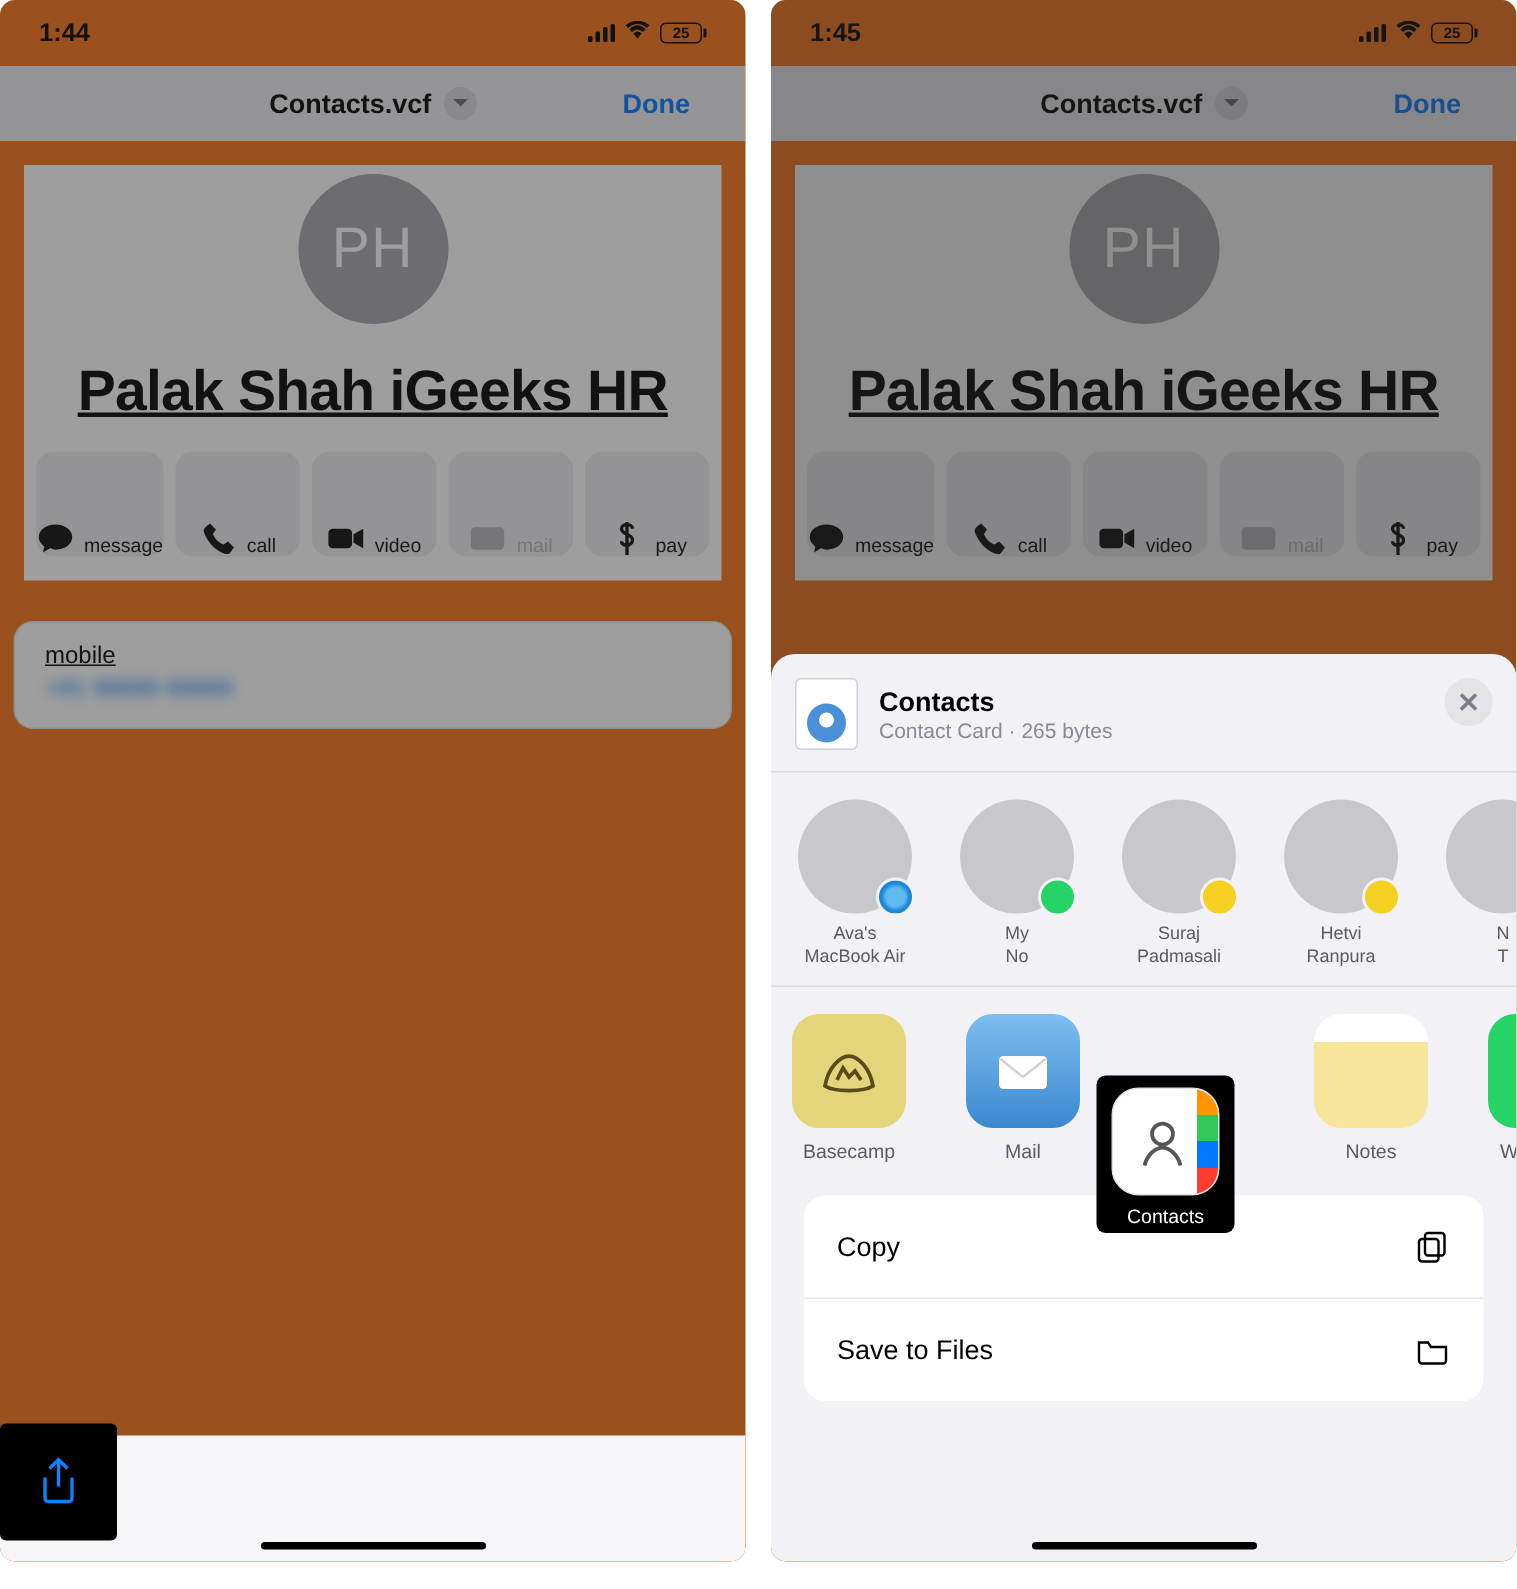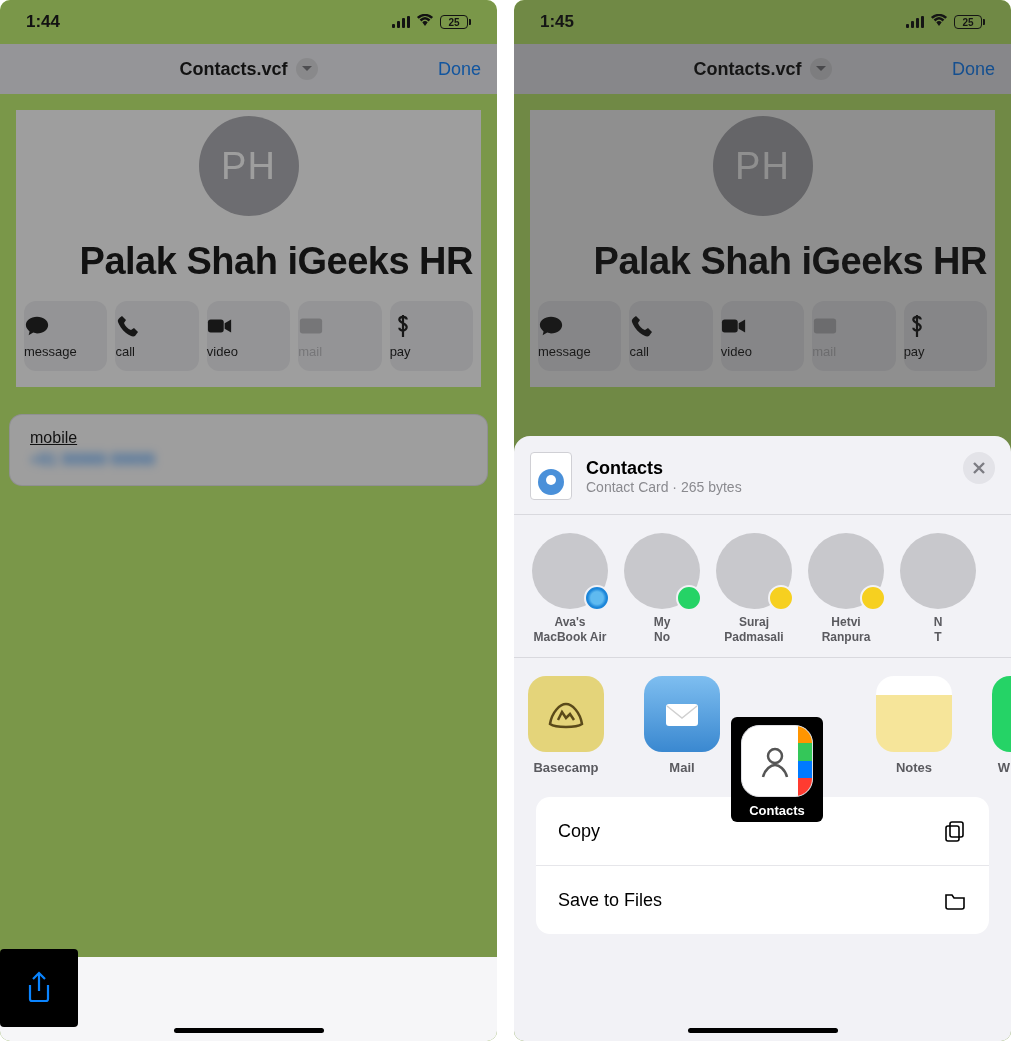--- a/index.html
+++ b/index.html
@@ -1,45 +1,45 @@
 <!DOCTYPE html>
 <html><head>
 <meta charset="utf-8">
 <style>
   * { box-sizing: border-box; margin: 0; padding: 0; }
   html, body { width: 1011px; height: 1059px; background: #fff; font-family: -apple-system, Helvetica, Arial, sans-serif; }
   .wrap { display: flex; width: 1011px; height: 1059px; position: relative; }
-  .phone { position: relative; flex: 0 0 497px; height: 1041px; background: #bef264; overflow: hidden; border-radius: 10px; }
+  .phone { position: relative; flex: 0 0 497px; height: 1041px; background: #f97316; overflow: hidden; border-radius: 10px; }
   .gap { flex: 0 0 17px; background: #fff; }
   
   .phone::after { content:""; position:absolute; inset:0; background: rgba(40,40,40,0.45); pointer-events:none; z-index: 50; }
   .phone.right::after { background: rgba(40,40,40,0.52); }
   
   .status { display:flex; align-items:center; justify-content:space-between; height:44px; padding: 0 26px; color:#000; font-size:17px; font-weight:600; }
   .status .right-icons { display:flex; align-items:center; gap:6px; }
   .bars { display:flex; align-items:flex-end; gap:2px; height:12px; }
   .bars span { width:3px; background:#000; border-radius:1px; }
   .bars span:nth-child(1){height:4px;} .bars span:nth-child(2){height:7px;} .bars span:nth-child(3){height:10px;} .bars span:nth-child(4){height:12px;}
   .wifi svg { width:18px; height:13px; }
   .batt { display:flex; align-items:center; gap:1px;justify-content:space-between; }
   .batt .outer { width:28px; height:14px; border:1.5px solid #000; border-radius:4px; position:relative; display:flex; align-items:center; justify-content:center; font-size:10px; font-weight:700;}
   .batt .cap { width:2px; height:6px; background:#000; border-radius:0 1px 1px 0;}
   
   .nav { display:flex; align-items:center; justify-content:center; height:50px; position:relative; background:#efeff4; }
   .nav .title { font-size:18px; font-weight:600; color:#000; display:flex; align-items:center; gap:8px; }
   .nav .chev { width:22px; height:22px; border-radius:50%; background:#d9d9dd; display:flex; align-items:center; justify-content:center; }
   .nav .chev svg { width:12px; height:8px; fill:#6e6e73; }
-  .nav .done { position:absolute; right:16px; color:#007aff; font-size:18px; font-weight:400; }
+  .nav .done { position:absolute; right:37px; color:#007aff; font-size:18px; font-weight:700; }
   
   .card { background:#fff; margin:16px; border-radius:0; }
   .avatar-wrap { display:flex; justify-content:center; padding-top:6px; }
   .avatar { width:100px; height:100px; border-radius:50%; background:#a7a7ad; display:flex; align-items:center; justify-content:center; color:#fff; font-size:38px; font-weight:500; letter-spacing:1px; }
-  .name { text-align:right; font-size:38px; font-weight:700; color:#000; padding:24px 8px 18px; letter-spacing:-0.5px; }
+  .name { text-align:center; font-size:38px; font-weight:700; color:#000; padding:24px 8px 18px; letter-spacing:-0.5px;text-decoration:underline; }
   .actions { display:flex; gap:8px; padding:0 8px 16px; }
-  .abtn { flex:1; background:#ededf0; border-radius:12px; height:70px; display:flex; flex-direction:column; align-items:flex-start; justify-content:center; gap:6px; color:#0a0a0a; }
+  .abtn { flex:1; background:#ededf0; border-radius:12px; height:70px; display:flex; align-items:flex-end; justify-content:center; gap:6px; color:#0a0a0a; }
   .abtn.disabled { color:#b7b7bb; }
   .abtn svg { width:26px; height:24px; fill: currentColor; }
   .abtn .lbl { font-size:13px; }
   .field-box { margin:28px 10px 0; background:#fff; border-radius:12px; padding:14px 20px 16px; box-shadow: 0 0 0 1px #e5e5ea; }
   .field-label { font-size:16px; color:#000;text-decoration:underline; }
   .field-val { font-size:16px; color:#007aff; filter: blur(4px); display:inline-block; margin-top:4px; }
   
   .bottom-bar { position:absolute; bottom:0; left:0; right:0; height:84px; background:#f6f6f8; display:flex; align-items:center; padding:0 24px; z-index:60; }
   .share-btn { color:#007aff; }
   .home-ind { position:absolute; bottom:8px; left:50%; transform:translateX(-50%); width:150px; height:5px; background:#000; border-radius:3px; z-index:65; }
@@ -52,32 +52,32 @@
   .sheet { position:absolute; left:0; right:0; bottom:0; background:#f2f2f6; border-top-left-radius:16px; border-top-right-radius:16px; z-index:60; padding-bottom:10px; }
   .sheet-head { display:flex; align-items:center; padding:16px 16px 14px; gap:14px; position:relative; }
   .doc-thumb { width:42px; height:48px; border-radius:4px; background:#fff; position:relative; border:1px solid #d0d0d5; display:flex; align-items:flex-end; justify-content:center; }
   .doc-thumb .mini { width:26px; height:26px; border-radius:50%; background:#4a90d9; margin-bottom:4px; position:relative; }
   .doc-thumb .mini::after{ content:""; position:absolute; top:6px; left:8px; width:10px; height:10px; border-radius:50%; background:#fff; }
   .sheet-title { font-size:18px; font-weight:600; color:#000; }
   .sheet-sub { font-size:14px; color:#8a8a8f; }
   .close-chip { position:absolute; right:16px; top:16px; width:32px; height:32px; border-radius:50%; background:#e3e3e8; display:flex; align-items:center; justify-content:center; color:#7c7c82; }
   .close-chip svg { width:12px; height:12px; stroke:#7c7c82; stroke-width:2.4; }
   .divider { height:1px; background:#d9d9de; margin:0; }
-  .people-row { display:flex; gap:12px; padding:18px 16px 12px; overflow:hidden;font-weight:bold; }
+  .people-row { display:flex; gap:28px; padding:18px 16px 12px; overflow:hidden; }
   .person { width:80px; flex:0 0 80px; display:flex; flex-direction:column; align-items:center; gap:6px; }
   .pavatar { width:76px; height:76px; border-radius:50%; background:#c8c8cc; position:relative; }
   .pavatar .badge { position:absolute; right:-2px; bottom:-2px; width:26px; height:26px; border-radius:50%; border:2px solid #f2f2f6; }
   .badge.airdrop { background: radial-gradient(circle,#5fbaf0 40%,#1c86d9 60%); }
   .badge.whatsapp { background:#25d366; }
   .badge.bc { background:#f6d020; }
   .pname { font-size:12px; color:#5a5a5f; text-align:center; line-height:1.25; width:90px; }
   .apps-row { display:flex; gap:28px; padding:18px 8px 14px 8px; overflow:hidden; }
   .app { width:88px; flex:0 0 88px; display:flex; flex-direction:column; align-items:center; gap:8px; }
   .aicon { width:76px; height:76px; border-radius:18px; display:flex; align-items:center; justify-content:center; }
-  .aname { font-size:13px; color:#5a5a5f;font-weight:bold; }
+  .aname { font-size:13px; color:#5a5a5f; }
   .aicon.basecamp { background:#e4d47a; }
   .aicon.mail { background: linear-gradient(#7ebef0,#3a88d0); }
   .aicon.contacts { background:#fff; position:relative; overflow:hidden; border:1px solid #e0e0e4; }
   .aicon.contacts::before { content:""; position:absolute; right:0; top:0; bottom:0; width:14px; background:linear-gradient(#ff9500 0 25%,#34c759 25% 50%,#007aff 50% 75%,#ff3b30 75% 100%); }
   .aicon.notes { background:linear-gradient(#fff 25%, #f6e59a 25%); }
   .aicon.wa { background:#25d366; }
   .aicon svg { width:44px; height:44px; }
   
   .contacts-hl { position:absolute; z-index:80; background:#000; border-radius:6px; padding:8px 10px 4px; display:flex; flex-direction:column; align-items:center; gap:6px; }
   .contacts-hl .aicon { width:72px; height:72px; }

